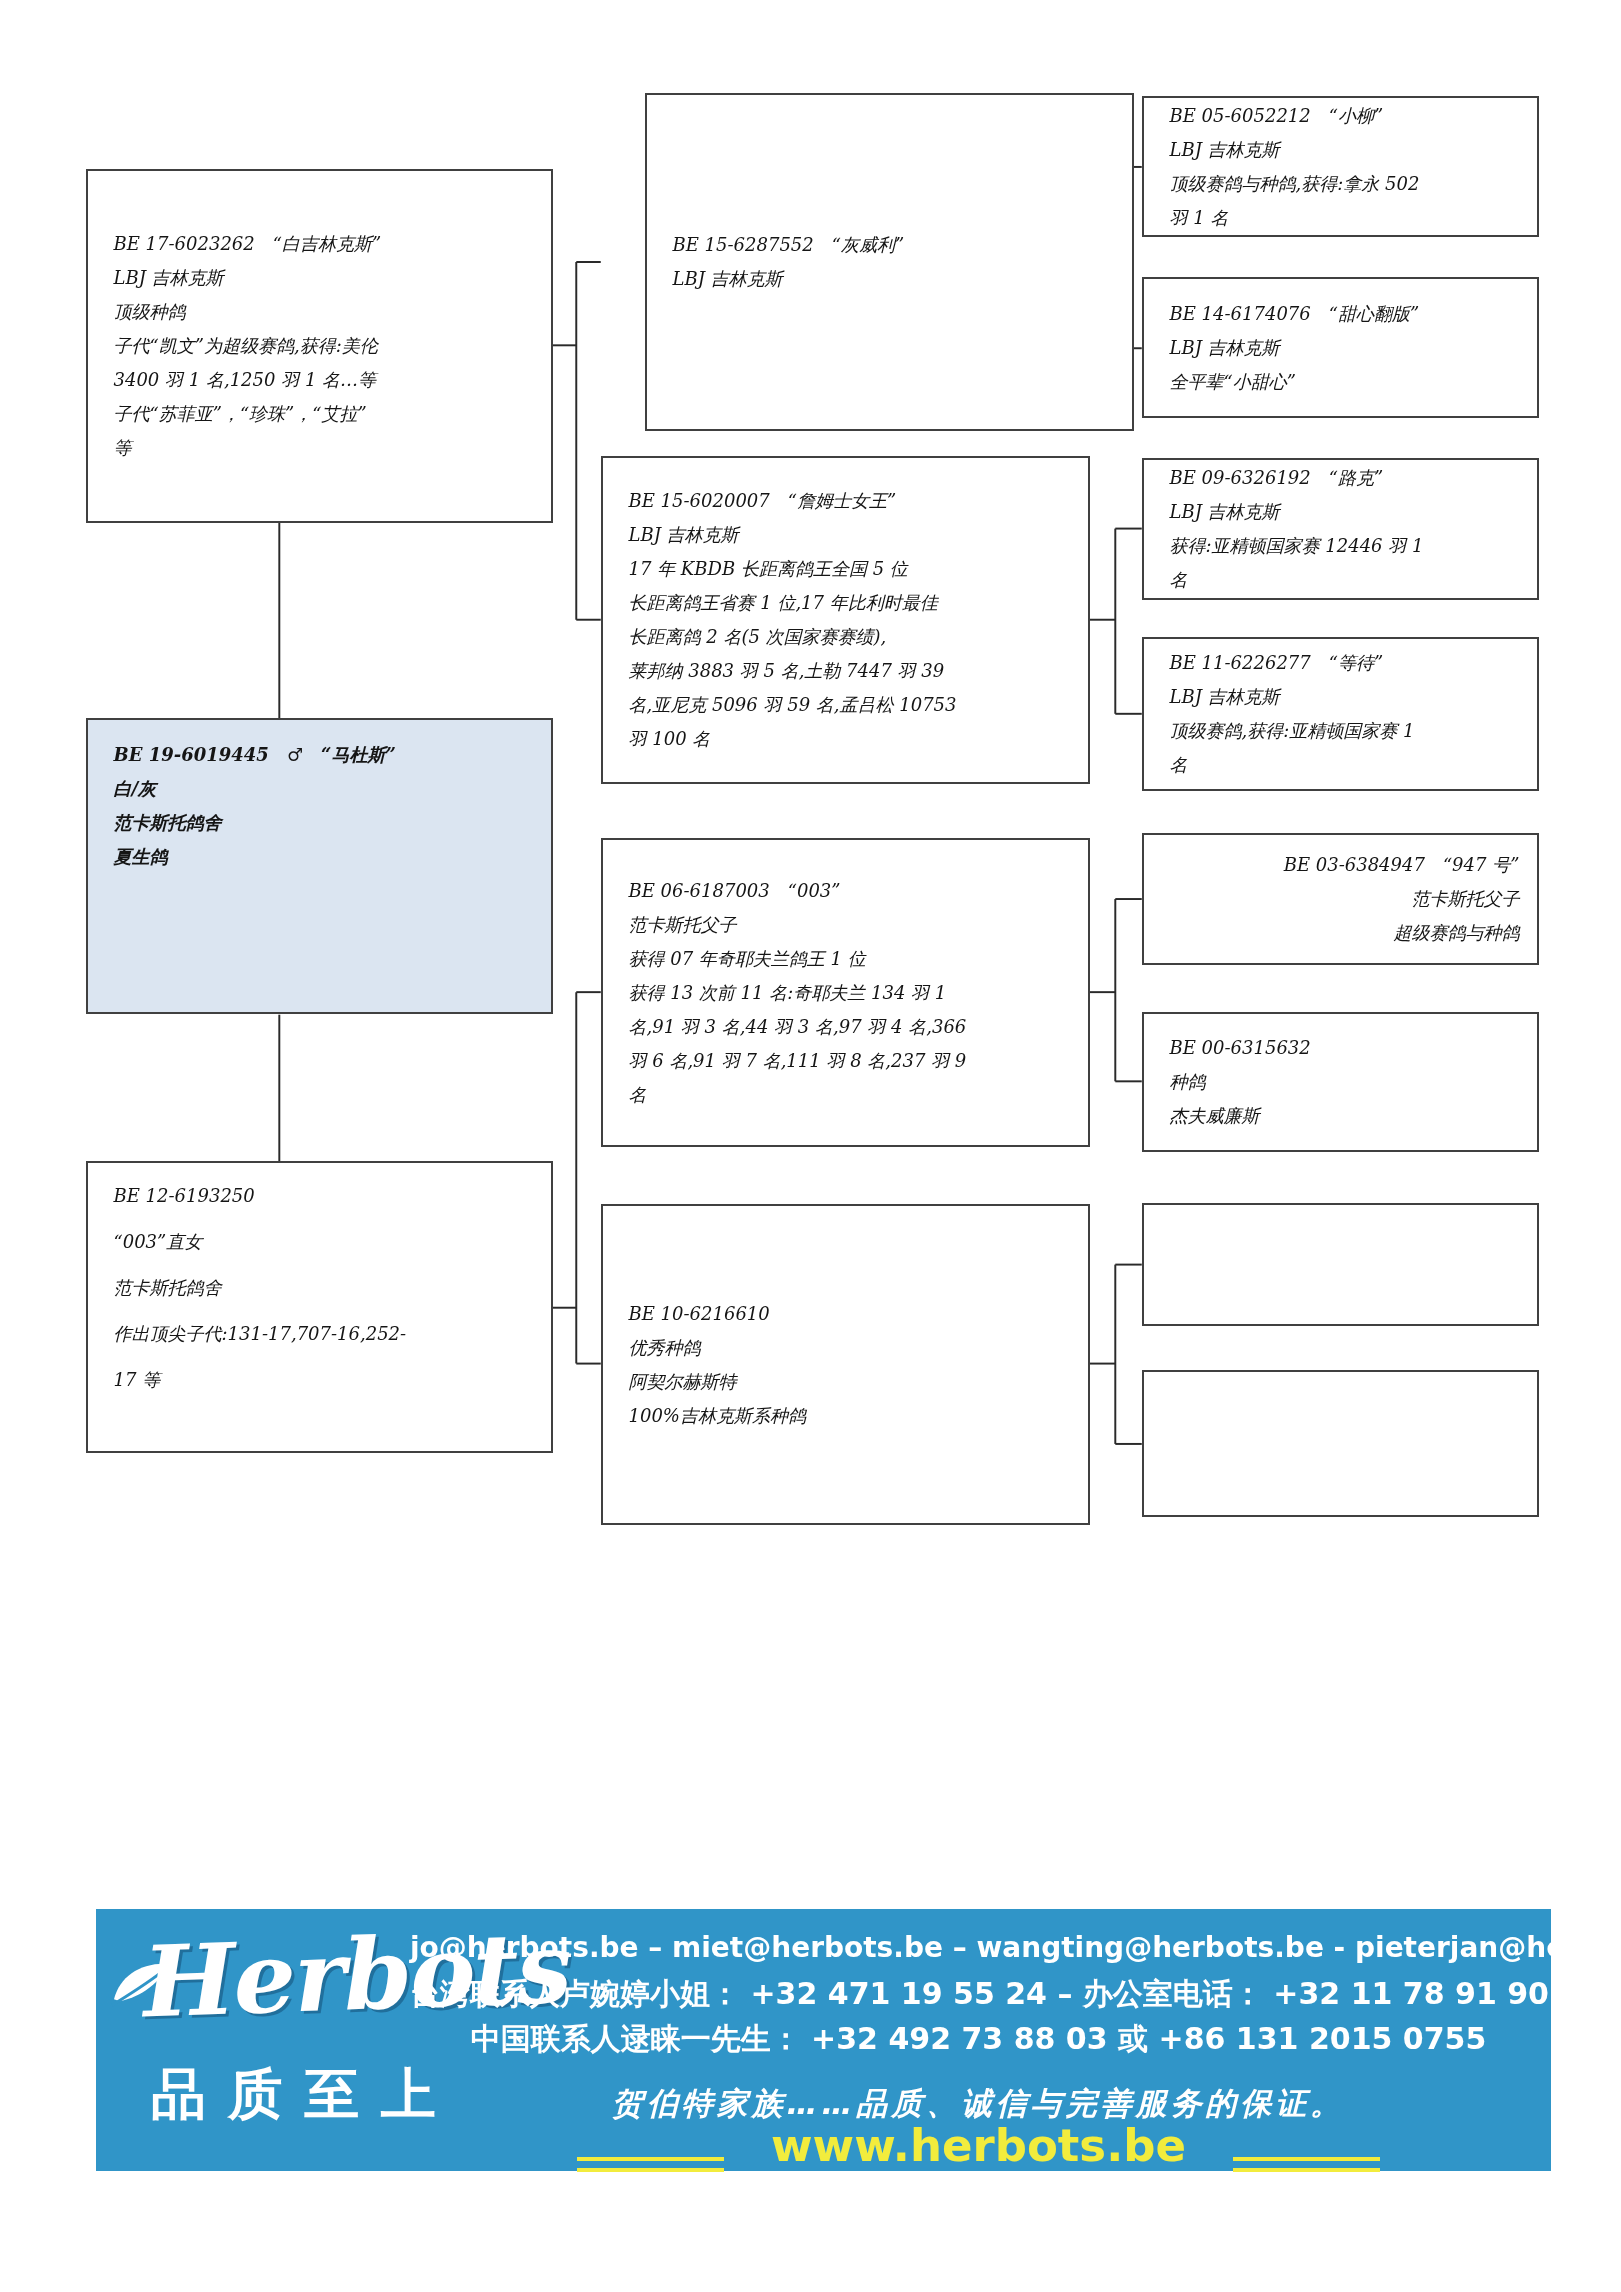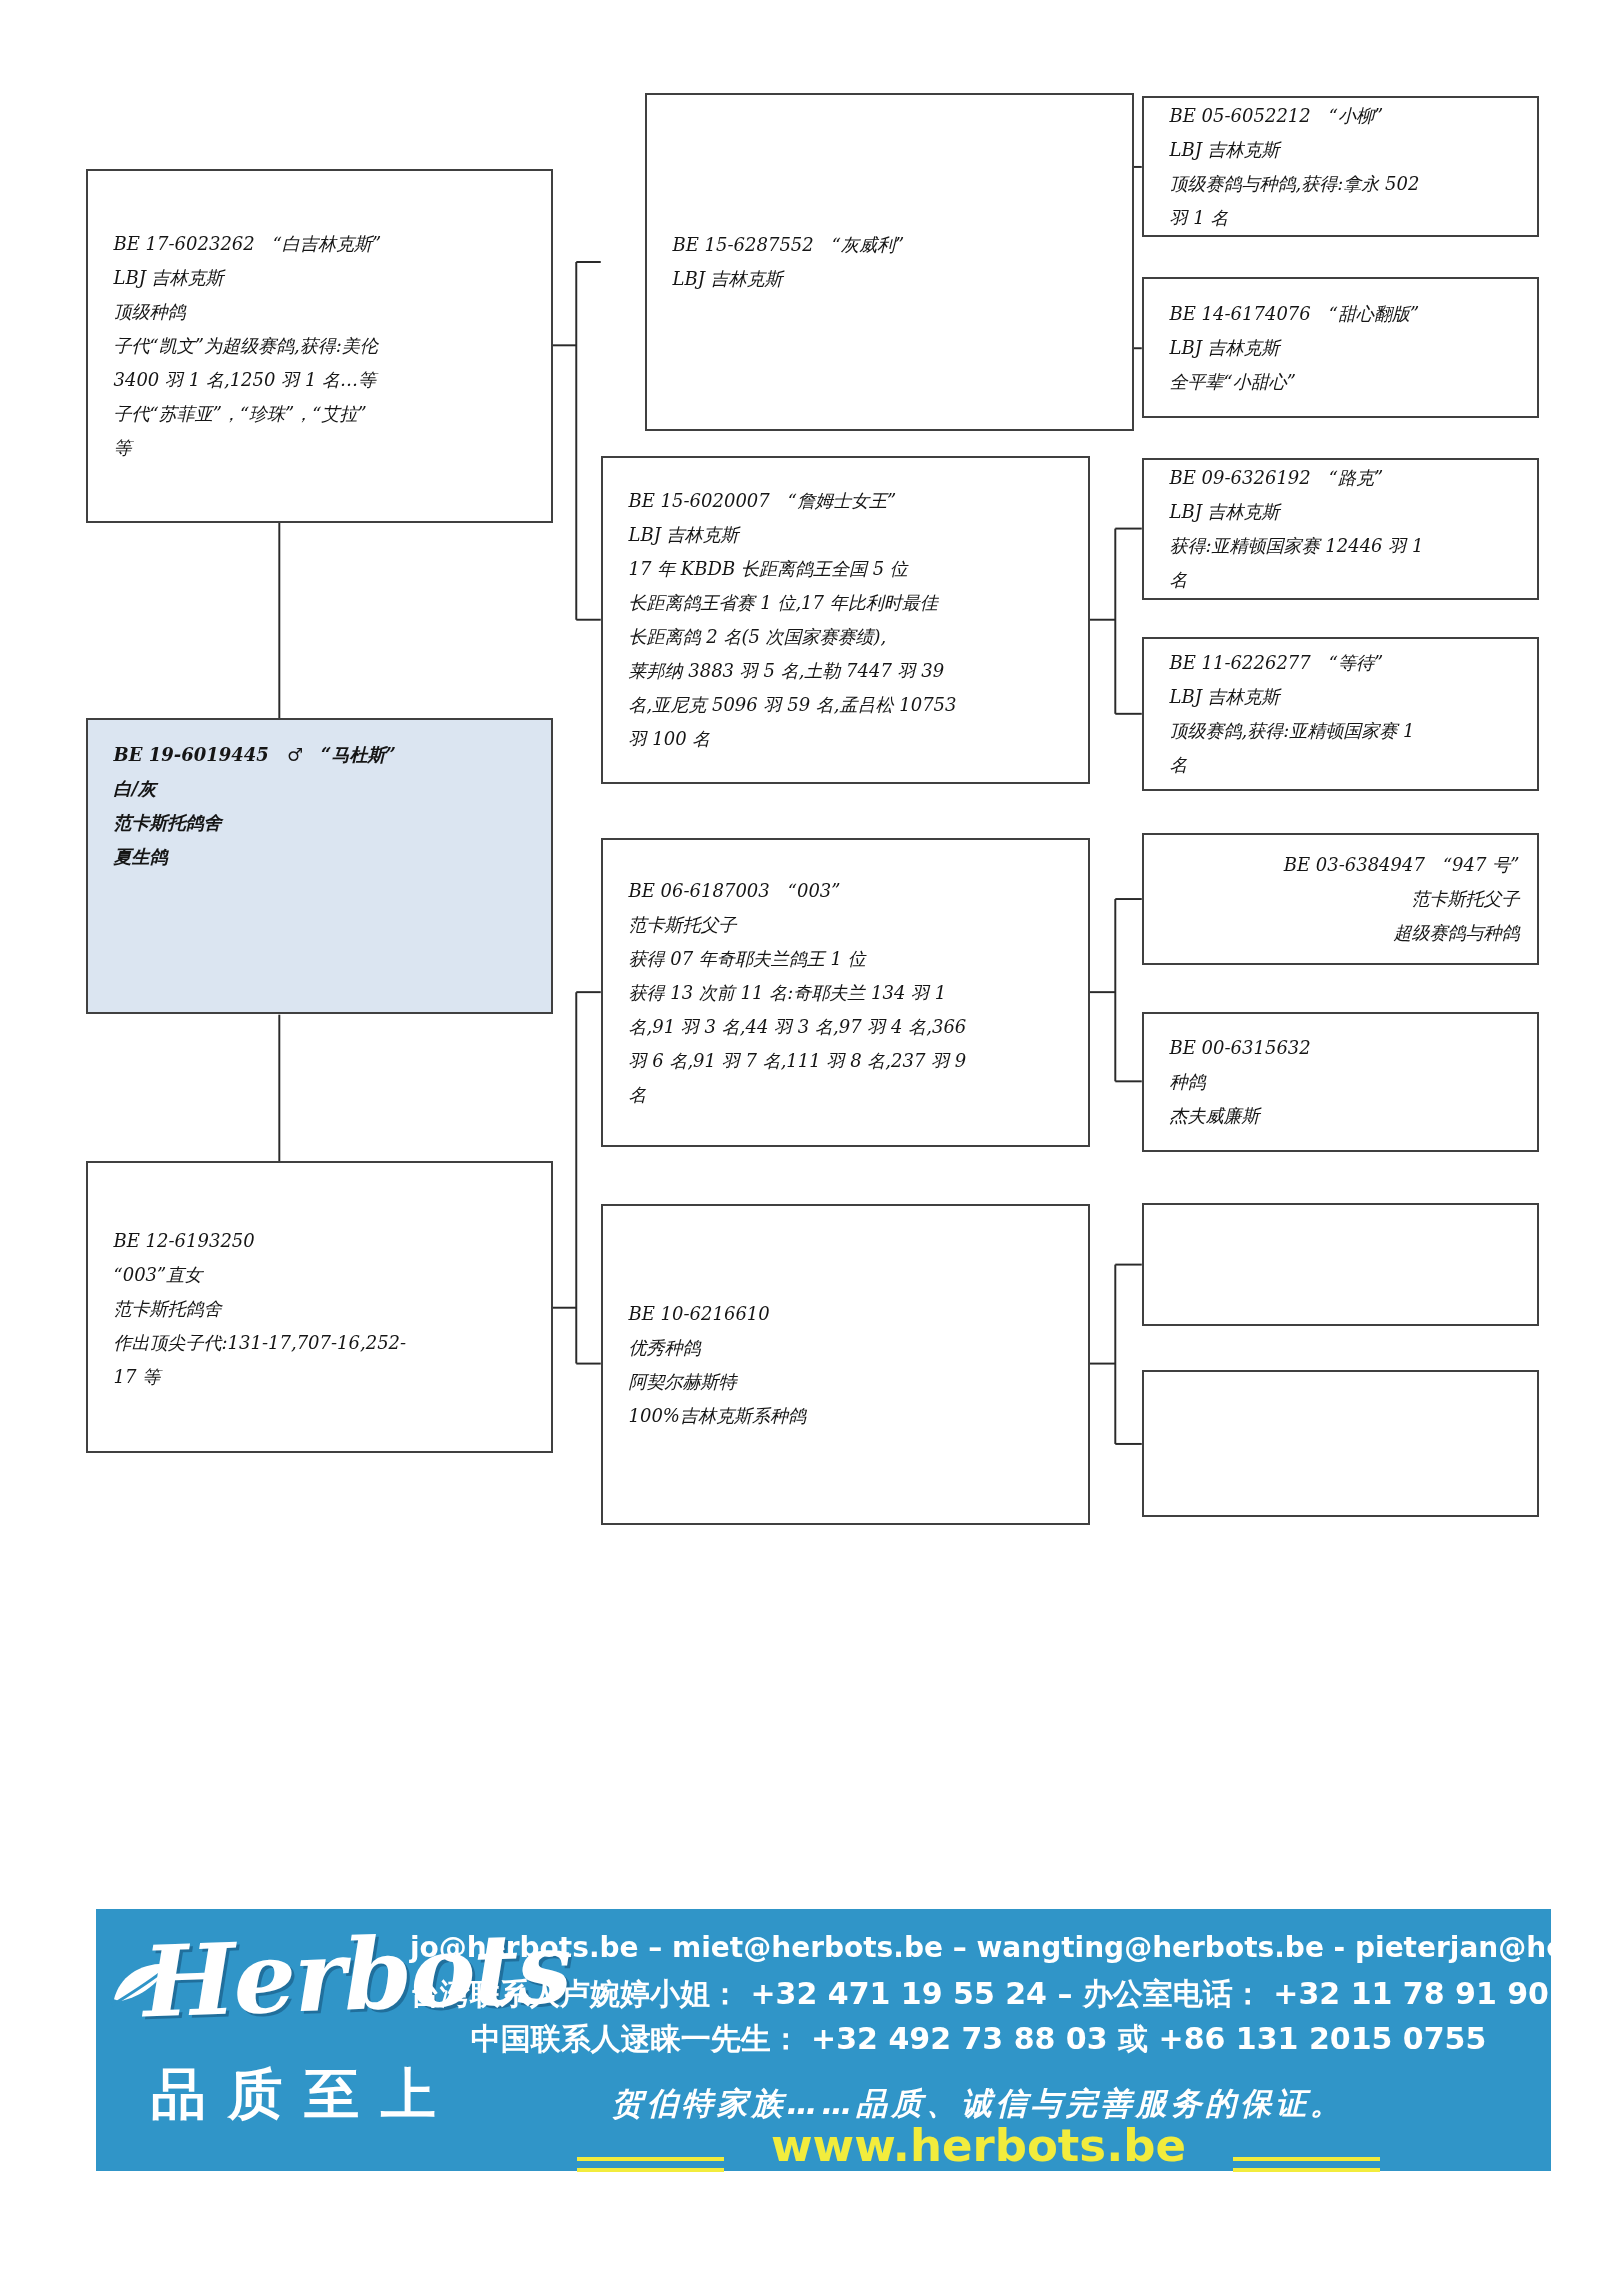--- a/index.html
+++ b/index.html
@@ -16,21 +16,21 @@
     border:2px solid #404040; background:#ffffff;
     display:flex; flex-direction:column; justify-content:center;
     padding:11.8px 17.6px 11.8px 25.5px;
     font-size:18px; line-height:34px;font-style:italic;
   }
   .pbox .pline { white-space:nowrap; }
   #box-subject {
     background:#dbe5f1; font-weight:bold;
     justify-content:flex-start; padding-top:17.6px;
   }
-  #box-dam { justify-content:center; padding-top:15.7px; }
+  #box-dam { justify-content:flex-start; padding-top:15.7px;gap:12px; }
 
   
   #box-sire            { left:86px;  top:169px;  width:467px; height:354px; }
   #box-subject         { left:86px;  top:718px;  width:467px; height:296px; }
   #box-dam             { left:86px;  top:1161px; width:467px; height:292px; }
   #box-sire_sire       { left:601px; top:93px;   width:489px; height:338px;margin-left:44px; }
   #box-sire_dam        { left:601px; top:456px;  width:489px; height:328px; }
   #box-dam_sire        { left:601px; top:838px;  width:489px; height:309px; }
   #box-dam_dam         { left:601px; top:1204px; width:489px; height:321px; }
   #box-sire_sire_sire  { left:1142px; top:96px;   width:397px; height:141px; }

